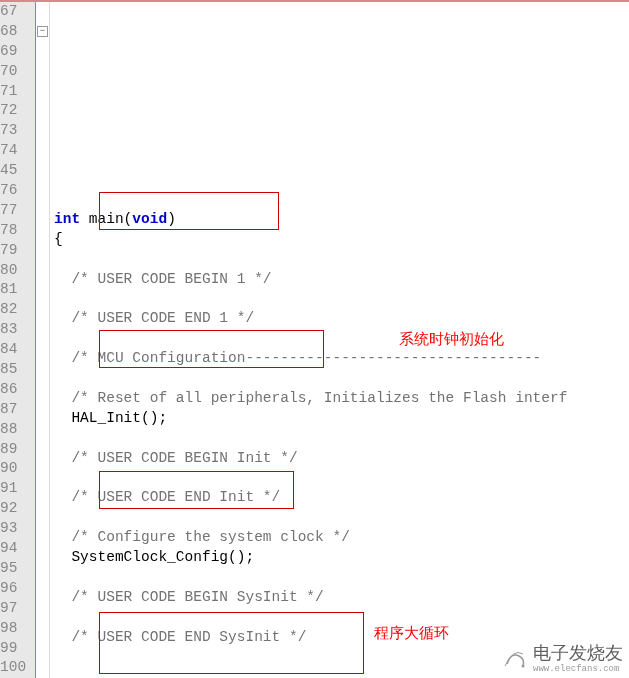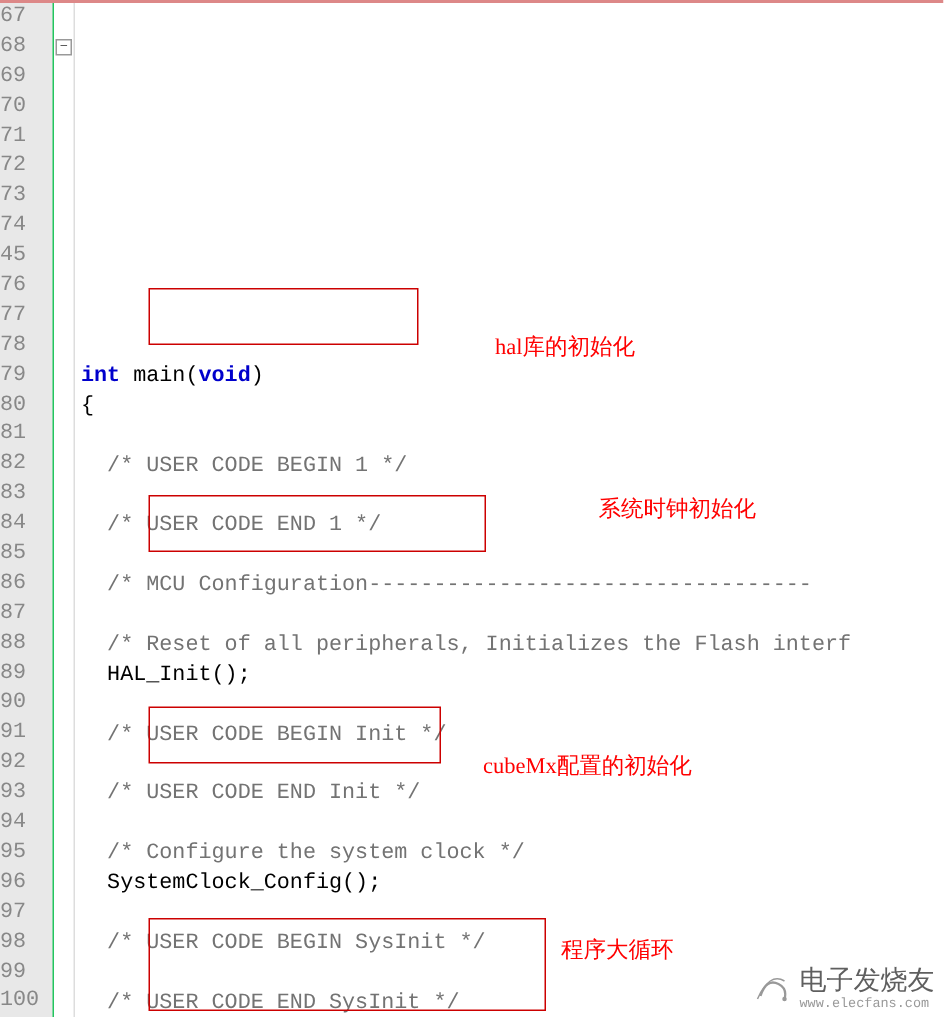--- a/index.html
+++ b/index.html
@@ -133,27 +133,25 @@
       <div>99</div>
       <div>100</div>
     </div>
   <div class="fold" id="fold">
       <div class="fold-marker" style="top: 23.9px;">−</div>
     </div>
   <div class="code" id="code">
     
     
     <div class="annot" id="box1" style="top: 190px; left: 49px; width: 180px; height: 38px;"></div>
-    <div class="annot-text" id="lbl1" style="top: 220px; left: 280px;">hal库的初始化</div>
 
     <div class="annot" id="box2" style="top: 328px; left: 49px; width: 225px; height: 38px;"></div>
     <div class="annot-text" id="lbl2" style="top: 328px; left: 335px; margin-left: 14px;">系统时钟初始化</div>
 
     <div class="annot" id="box3" style="top: 469px; left: 49px; width: 195px; height: 38px;"></div>
-    <div class="annot-text" id="lbl3" style="top: 499px; left: 272px;">cubeMx配置的初始化</div>
 
     <div class="annot" id="box4" style="top: 610px; left: 49px; width: 265px; height: 62px;"></div>
     <div class="annot-text" id="lbl4" style="top: 622px; left: 324px;">程序大循环</div>
   <div class="line"><span class="kw">int</span><span class="txt"> main(</span><span class="kw">void</span><span class="txt">)</span></div><div class="line"><span class="txt">{</span></div><div class="line"></div><div class="line"><span class="txt">  </span><span class="cmt">/* USER CODE BEGIN 1 */</span></div><div class="line"></div><div class="line"><span class="txt">  </span><span class="cmt">/* USER CODE END 1 */</span></div><div class="line"></div><div class="line"><span class="txt">  </span><span class="cmt">/* MCU Configuration----------------------------------</span></div><div class="line"></div><div class="line"><span class="txt">  </span><span class="cmt">/* Reset of all peripherals, Initializes the Flash interf</span></div><div class="line"><span class="txt">  HAL_Init();</span></div><div class="line"></div><div class="line"><span class="txt">  </span><span class="cmt">/* USER CODE BEGIN Init */</span></div><div class="line"></div><div class="line"><span class="txt">  </span><span class="cmt">/* USER CODE END Init */</span></div><div class="line"></div><div class="line"><span class="txt">  </span><span class="cmt">/* Configure the system clock */</span></div><div class="line"><span class="txt">  SystemClock_Config();</span></div><div class="line"></div><div class="line"><span class="txt">  </span><span class="cmt">/* USER CODE BEGIN SysInit */</span></div><div class="line"></div><div class="line"><span class="txt">  </span><span class="cmt">/* USER CODE END SysInit */</span></div></div>
 </div>
 
 <div class="watermark">
   <span>
     <svg viewBox="0 0 26 22">
       <path d="M4 18 Q 8 6 16 10 Q 22 13 20 20" fill="none" stroke="#888" stroke-width="1.5"></path>

